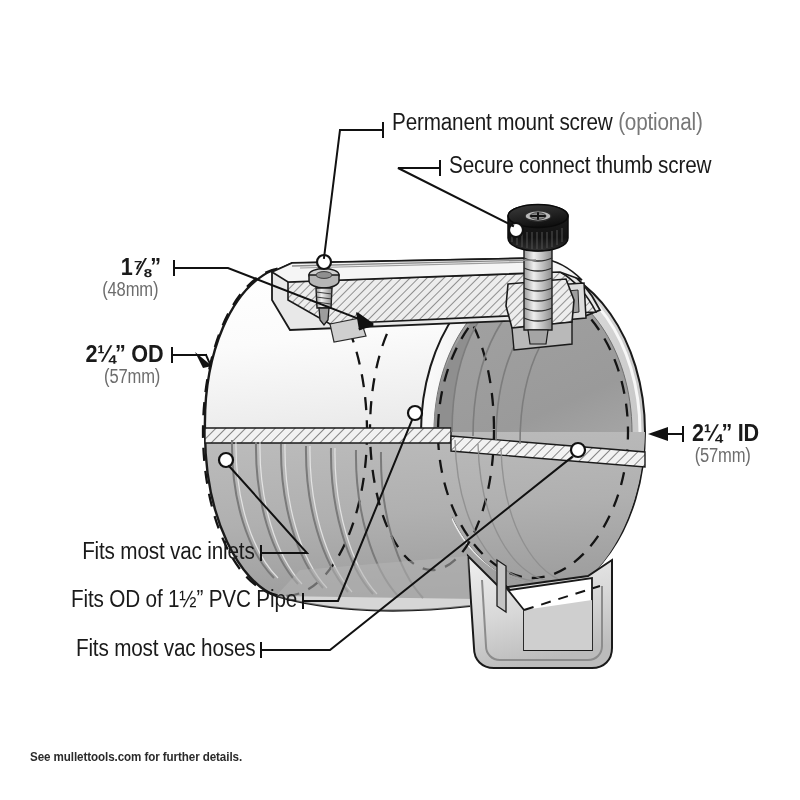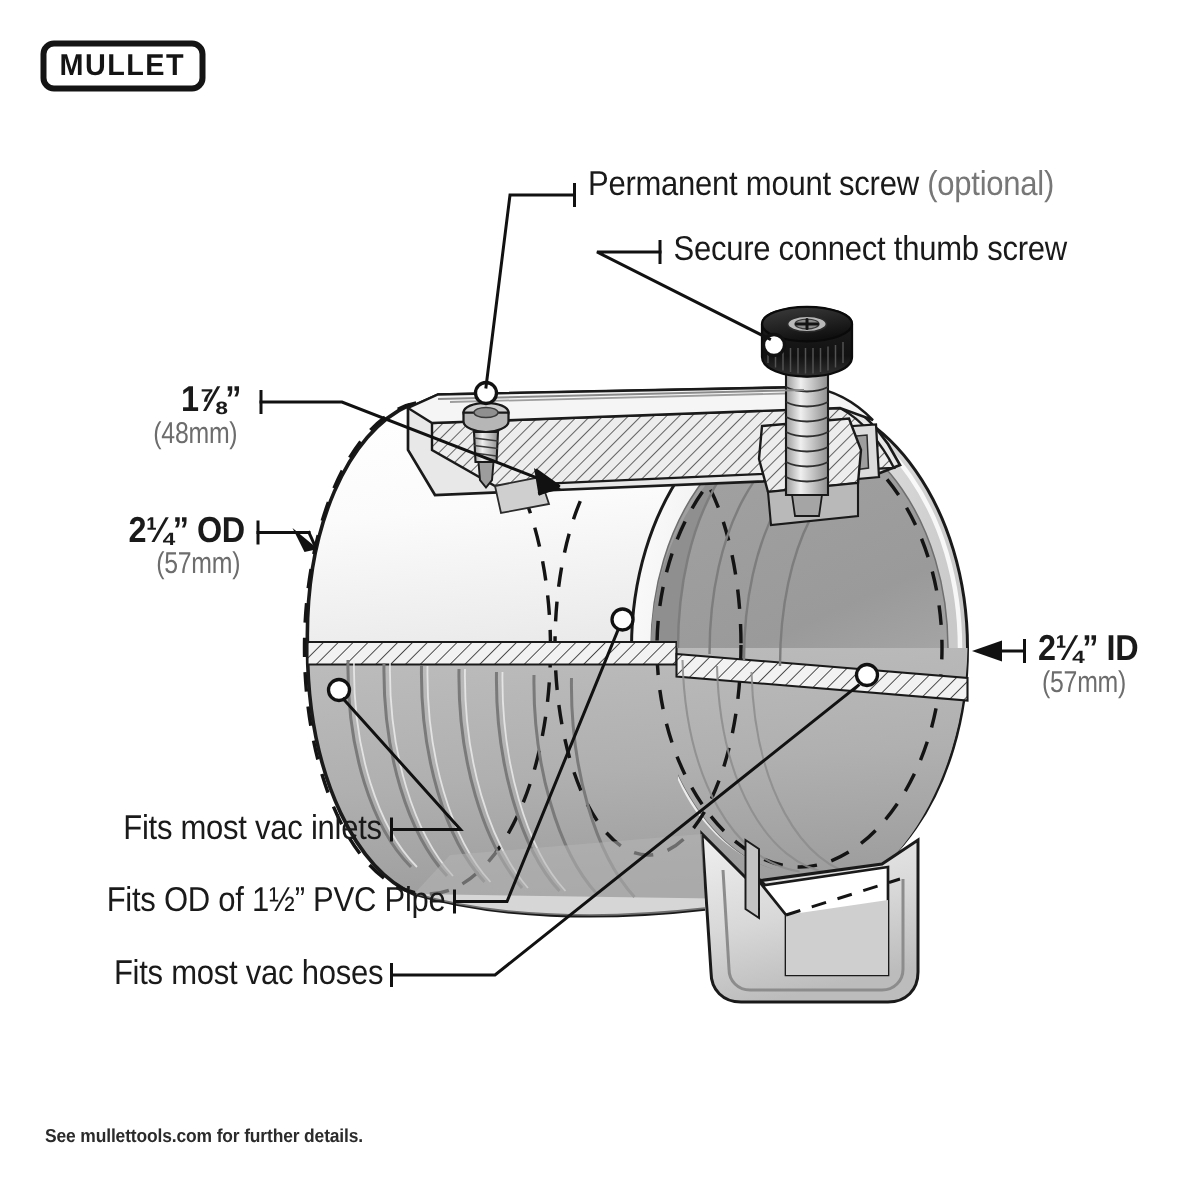--- a/index.html
+++ b/index.html
@@ -100,23 +100,20 @@
   }
 
   svg { display: block; }
   .hit { cursor: pointer; }
 </style>
 </head>
 <body>
 
 <div id="stage">
 
-  <div class="logo-box">
-    <span class="logo-text">MULLET</span>
-  </div>
 
   <svg width="800" height="800" viewBox="0 0 800 800" style="position:absolute;left:0;top:0;">
     <defs>
 
       <pattern id="hatch45" width="7" height="7" patternUnits="userSpaceOnUse" patternTransform="rotate(45)">
         <rect width="7" height="7" fill="#f2f2f2"></rect>
         <line x1="0" y1="0" x2="0" y2="7" stroke="#2a2a2a" stroke-width="1.1"></line>
       </pattern>
       <pattern id="hatch45b" width="6" height="6" patternUnits="userSpaceOnUse" patternTransform="rotate(45)">
         <rect width="6" height="6" fill="#ededed"></rect>

